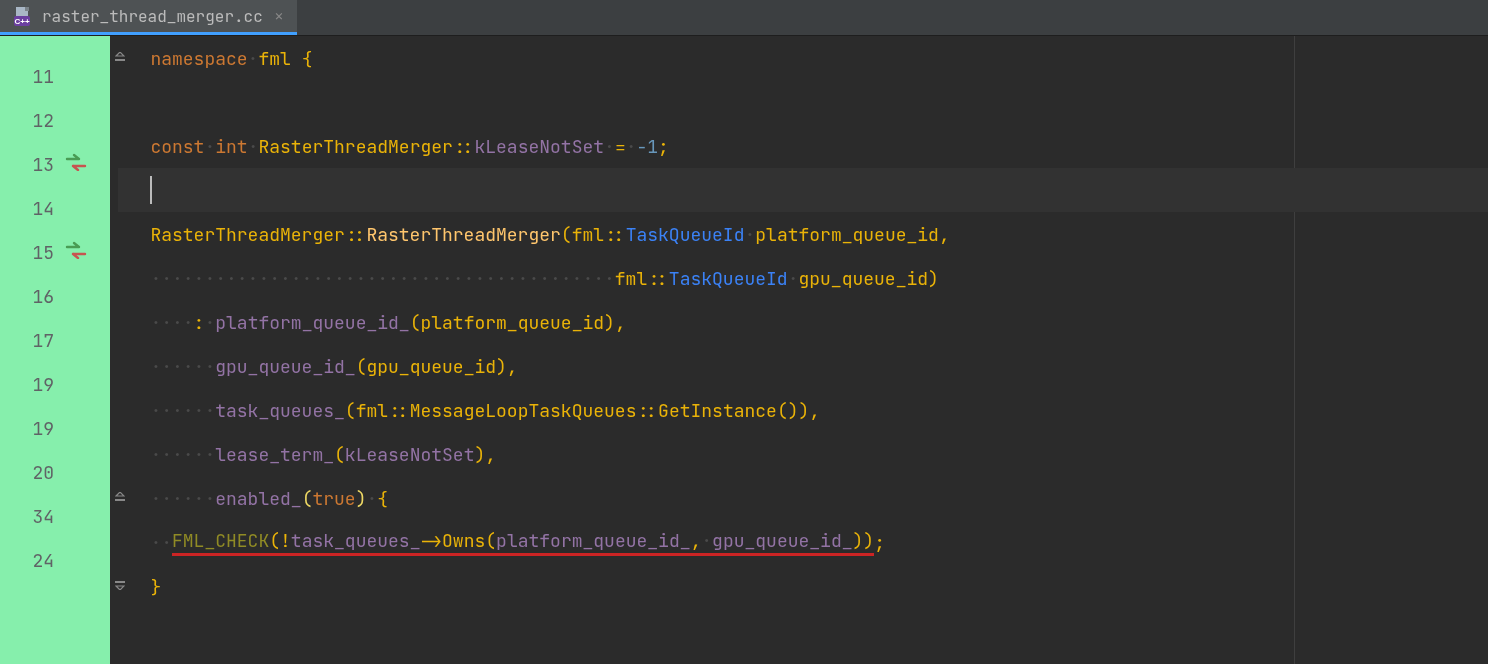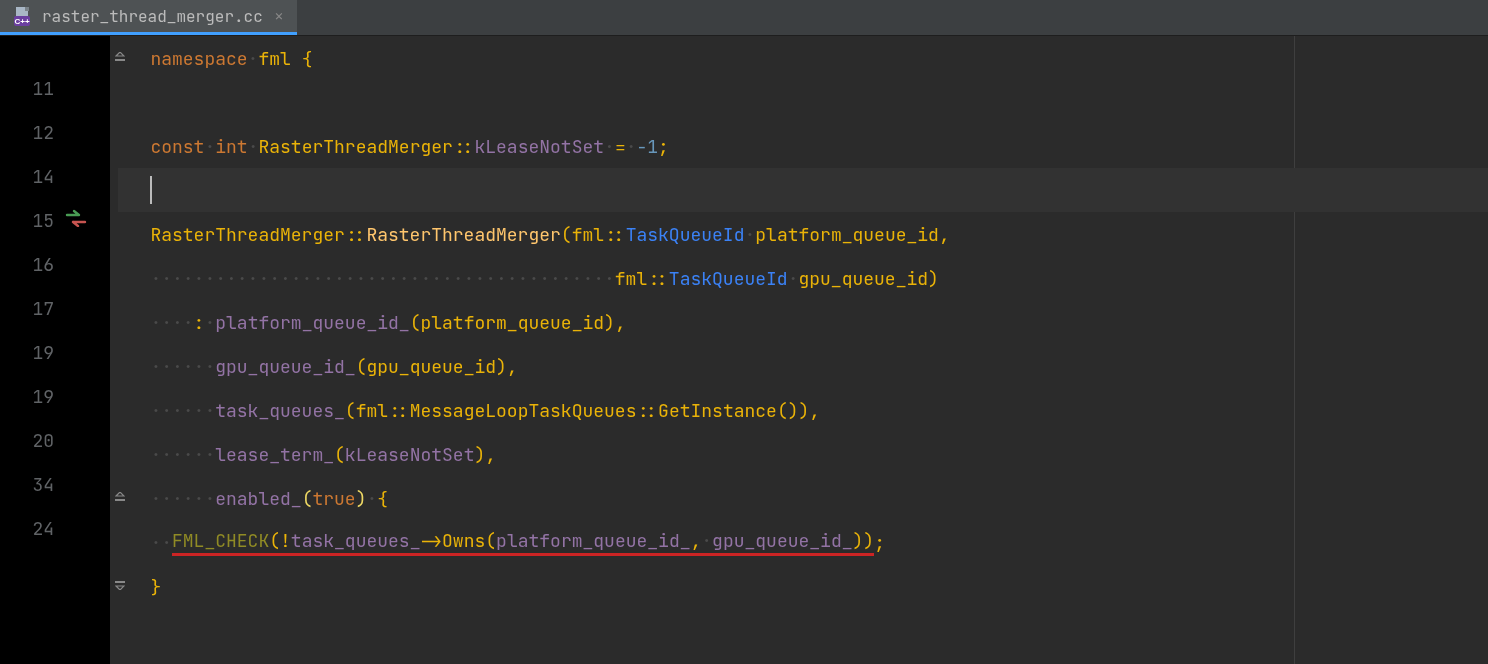--- a/index.html
+++ b/index.html
@@ -50,22 +50,22 @@
       margin-left: 4px;
       cursor: pointer;
     }
     .editor-area {
       display: flex;
       height: calc(100% - 36px);
       position: relative;
     }
     .gutter {
       width: 110px;
-      background: #000000;
-      padding-top: 30px;
+      background: #86efac;
+      padding-top: 18px;
       flex-shrink: 0;
     }
     .gutter-row {
       display: flex;
       align-items: center;
       height: 44px;
       padding-left: 18px;
     }
     .line-number {
       color: #606366;
@@ -154,20 +154,29 @@
 
 <div class="editor-area">
   <div class="gutter" id="gutter">
       <div class="gutter-row">
         <span class="line-number">11</span>
         <span class="marker-area"></span>
       </div>
       <div class="gutter-row">
         <span class="line-number">12</span>
         <span class="marker-area"></span>
+      </div>
+      <div class="gutter-row">
+        <span class="line-number">13</span>
+        <span class="marker-area">
+          <span><svg width="22" height="18" viewBox="0 0 22 18">
+              <path d="M2 6 L14 6 M9 2 L14 6" stroke="#499c54" stroke-width="2.4" fill="none" stroke-linecap="round"></path>
+              <path d="M20 13 L8 13 M13 17 L8 13" stroke="#c75450" stroke-width="2.4" fill="none" stroke-linecap="round"></path>
+            </svg></span>
+        </span>
       </div>
       <div class="gutter-row">
         <span class="line-number">14</span>
         <span class="marker-area"></span>
       </div>
       <div class="gutter-row">
         <span class="line-number">15</span>
         <span class="marker-area">
           <span><svg width="22" height="18" viewBox="0 0 22 18">
               <path d="M2 6 L14 6 M9 2 L14 6" stroke="#499c54" stroke-width="2.4" fill="none" stroke-linecap="round"></path>

